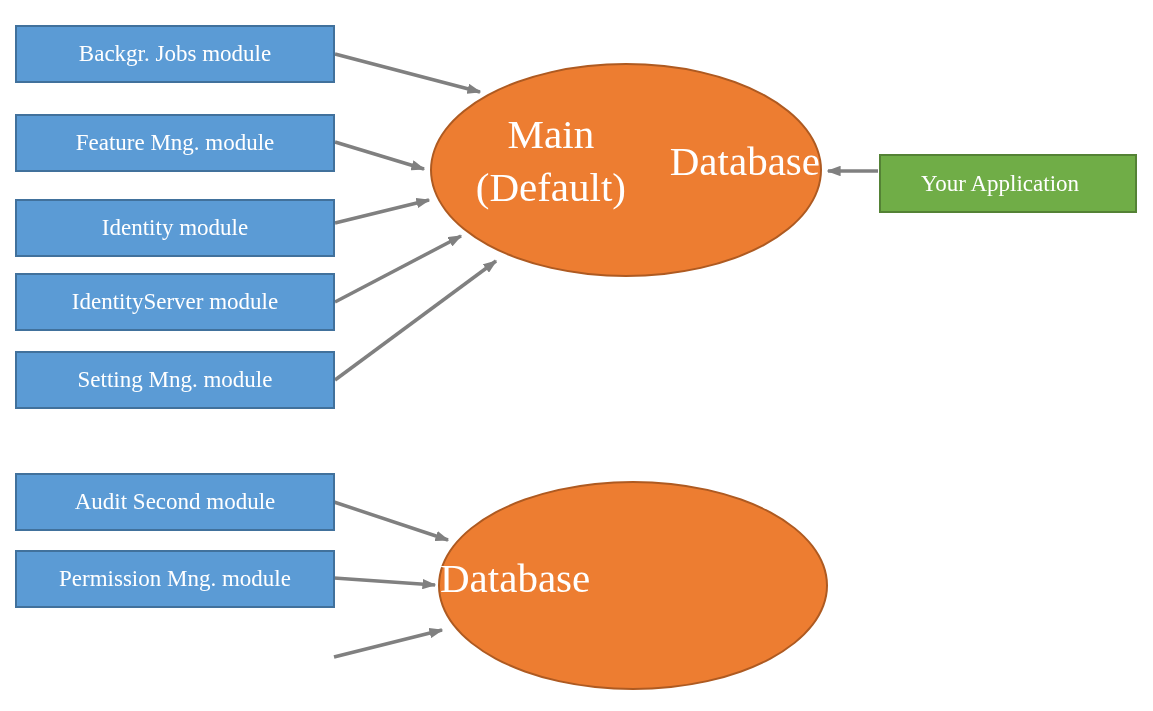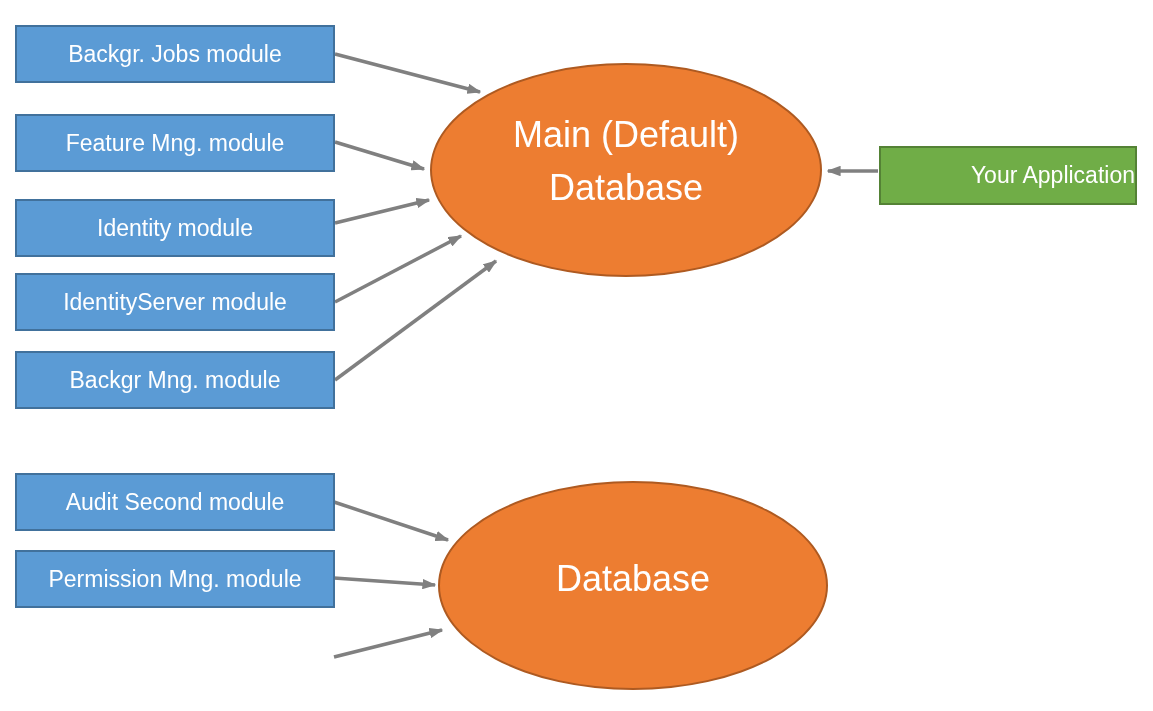--- a/index.html
+++ b/index.html
@@ -4,43 +4,43 @@
 <style>
   :root{
     --module-fill:#5B9BD5; --module-border:#41719C;
     --database-fill:#ED7D31; --database-border:#AE5A21;
     --app-fill:#70AD47; --app-border:#548235;
     --arrow:#808080; --shape-text:#FFFFFF; --canvas-bg:#FFFFFF;
   }
   html,body{margin:0;padding:0;background:var(--canvas-bg);}
   .canvas{
     position:relative;width:1144px;height:711px;background:var(--canvas-bg);
-    font-family:Liberation Sans, sans-serif;overflow:hidden;
+    font-family:Liberation Serif, serif;overflow:hidden;
   }
   .arrow-layer{position:absolute;left:0;top:0;width:1153px;height:711px;}
   .arrow-layer line{stroke:var(--arrow);stroke-width:3.5;}
   .arrowhead-shape{fill:var(--arrow);}
   .module-box{
     position:absolute;left:15px;width:320px;height:58px;
     background:var(--module-fill);border:2px solid var(--module-border);
     box-sizing:border-box;display:flex;align-items:center;justify-content:center;
     color:var(--shape-text);font-size:23px;white-space:nowrap;
   }
   .app-box{
-    position:absolute;left:879px;top:146px;width:258px;height:59px;
+    position:absolute;left:879px;top:154px;width:258px;height:59px;
     background:var(--app-fill);border:2px solid var(--app-border);
-    box-sizing:border-box;display:flex;align-items:center;justify-content:flex-end;
+    box-sizing:border-box;display:flex;align-items:center;justify-content:flex-start;
     color:var(--shape-text);font-size:23px;white-space:nowrap;padding-left:40px;
   }
   .db-ellipse{
     position:absolute;border-radius:50%;
     background:var(--database-fill);border:2px solid var(--database-border);
-    box-sizing:border-box;display:flex;flex-direction:column;
-    align-items:center;justify-content:center;
-    color:var(--shape-text);font-size:36px;line-height:53px;text-align:center;
+    box-sizing:border-box;display:flex;flex-direction:row;
+    align-items:center;justify-content:flex-start;
+    color:var(--shape-text);font-size:41px;line-height:53px;text-align:center;
   }
   .db-ellipse .line{display:block;}
   #main-db{left:430px;top:63px;width:392px;height:214px;padding-bottom:18px;}
   #second-db{left:438px;top:481px;width:390px;height:209px;padding-bottom:15px;}
 </style>
 </head>
 <body>
 
 <div class="canvas">
 
@@ -67,21 +67,21 @@
   <div class="module-box" style="top:114px">
     <span>Feature Mng. module</span>
   </div>
   <div class="module-box" style="top:199px">
     <span>Identity module</span>
   </div>
   <div class="module-box" style="top:273px">
     <span>IdentityServer module</span>
   </div>
   <div class="module-box" style="top:351px">
-    <span>Backgr Mng. module</span>
+    <span>Setting Mng. module</span>
   </div>
 
   <div class="module-box" style="top:473px">
     <span>Audit Second module</span>
   </div>
   <div class="module-box" style="top:550px">
     <span>Permission Mng. module</span>
   </div>
 
   <div id="main-db" class="db-ellipse">

